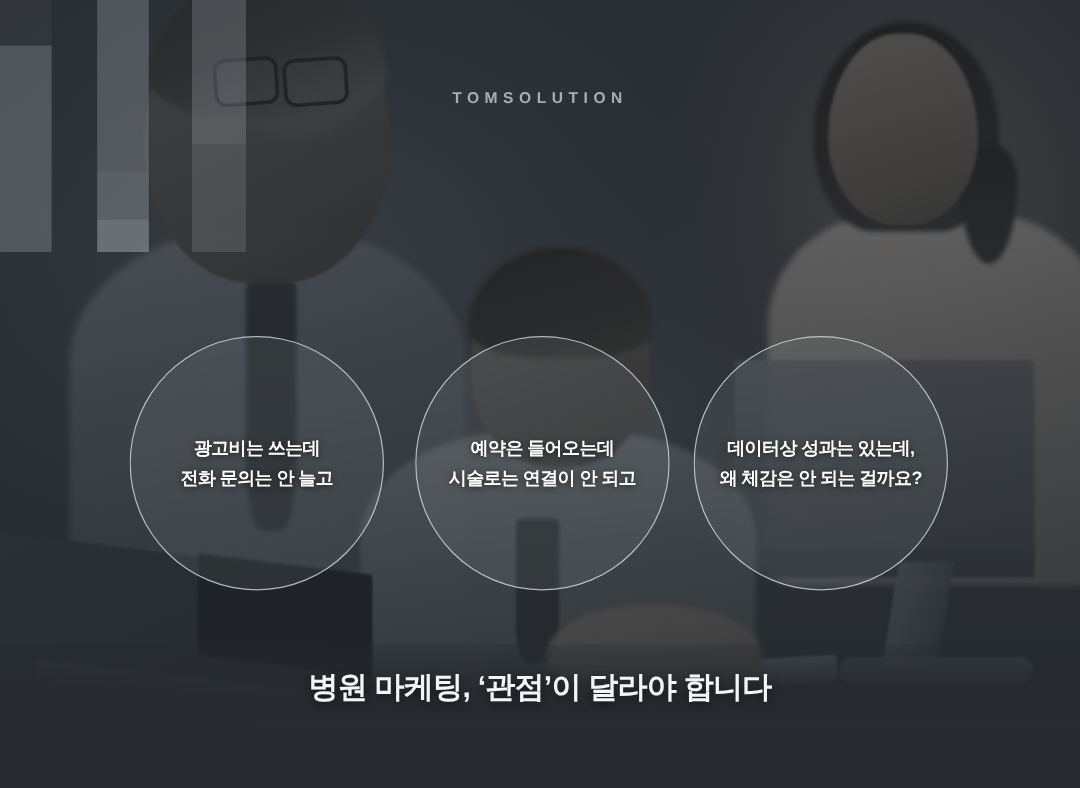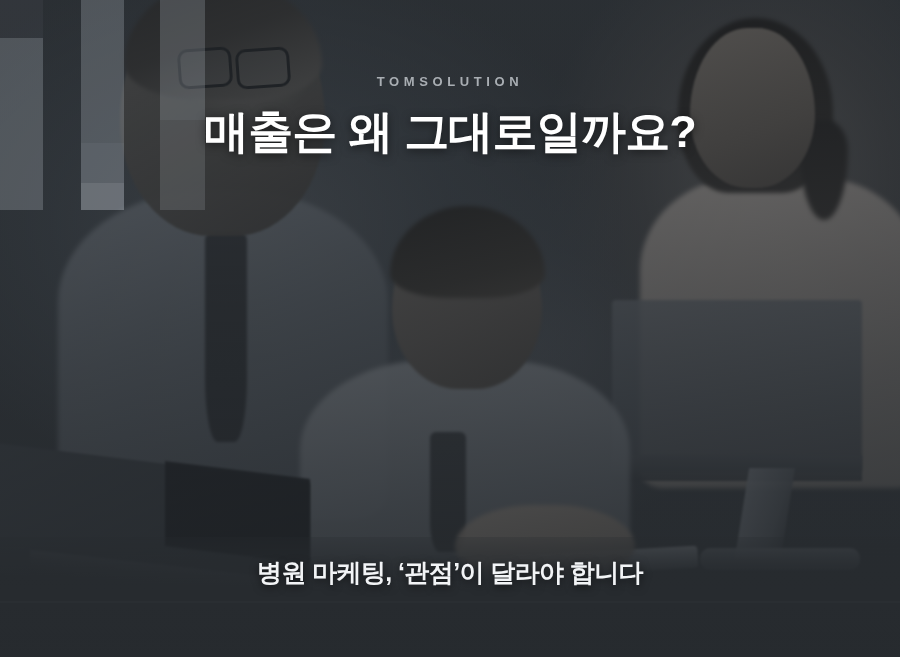--- a/index.html
+++ b/index.html
@@ -327,20 +327,37 @@
     <div class="bar bar-e"></div>
     <div class="bar bar-f"></div>
     <div class="bar bar-g"></div>
   </div>
 
   <div class="content">
 
     <div class="eyebrow">TOMSOLUTION</div>
 
     <div class="headline">
-      <span class="line">매출은 왜 그대로일까요?</span>
     </div>
 
+    <div class="bubbles">
+
+      <div class="bubble bubble-1">
+        <span class="bubble-line">광고비는 쓰는데</span>
+        <span class="bubble-line">전화 문의는 안 늘고</span>
+      </div>
+
+      <div class="bubble bubble-2">
+        <span class="bubble-line">예약은 들어오는데</span>
+        <span class="bubble-line">시술로는 연결이 안 되고</span>
+      </div>
+
+      <div class="bubble bubble-3">
+        <span class="bubble-line">데이터상 성과는 있는데,</span>
+        <span class="bubble-line">왜 체감은 안 되는 걸까요?</span>
+      </div>
+
+    </div>
 
     <div class="tagline">병원 마케팅, ‘관점’이 달라야 합니다</div>
 
   </div>
 </div>
 
 </body></html>

